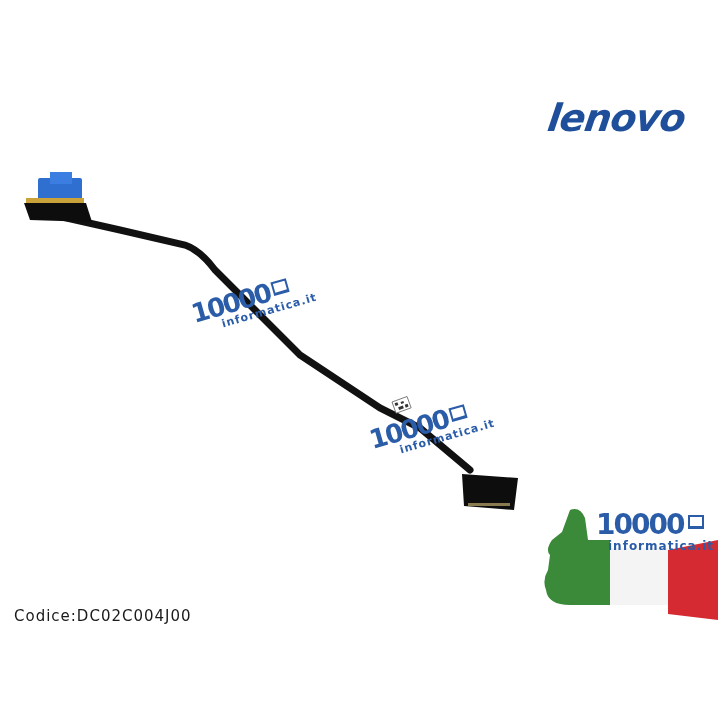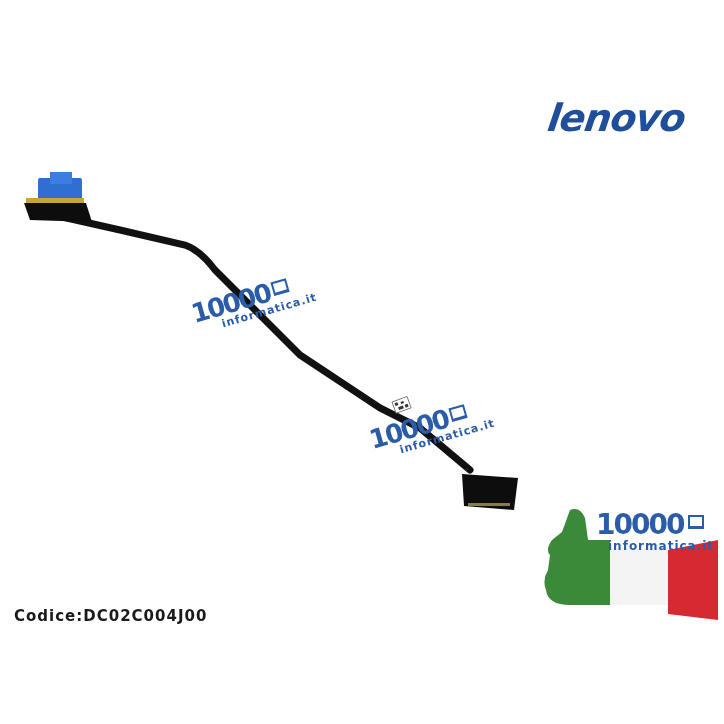--- a/index.html
+++ b/index.html
@@ -1,18 +1,18 @@
 <!DOCTYPE html>
 <html><head>
 <meta charset="utf-8">
 <style>
   html,body{margin:0;padding:0;background:#fff;}
   #stage{position:relative;width:724px;height:724px;overflow:hidden;background:#fff;font-family:"Liberation Sans",sans-serif;}
   .brand{position:absolute;left:548px;top:96px;font-family:"DejaVu Sans",sans-serif;font-weight:bold;font-style:italic;font-size:38px;letter-spacing:-1px;color:#1f4f9a;transform:skewX(-8deg);}
-  .code{position:absolute;left:14px;top:607px;font-family:"DejaVu Sans",sans-serif;font-weight:bold;font-size:15px;letter-spacing:1px;color:#1a1a1a;}
+  .code{position:absolute;left:14px;top:607px;font-family:"DejaVu Sans",sans-serif;font-weight:normal;font-size:15px;letter-spacing:1px;color:#1a1a1a;}
   .wm{position:absolute;color:#2a5ca8;transform-origin:left top;}
   .wm .num{font-family:"DejaVu Sans",sans-serif;font-weight:900;font-size:26px;letter-spacing:-2px;}
   .wm .site{font-family:"DejaVu Sans",sans-serif;font-weight:bold;font-size:11px;letter-spacing:1px;display:block;margin-left:26px;margin-top:-4px;}
   .wm .lap{display:inline-block;width:12px;height:9px;border:2px solid #2a5ca8;border-bottom-width:3px;margin-left:4px;vertical-align:4px;}
   .logo2{position:absolute;left:596px;top:508px;color:#2a5ca8;}
   .logo2 .num{font-family:"DejaVu Sans",sans-serif;font-weight:900;font-size:28px;letter-spacing:-2px;}
   .logo2 .site{display:block;font-family:"DejaVu Sans",sans-serif;font-weight:bold;font-size:12px;letter-spacing:1px;margin-left:12px;margin-top:-2px;}
   .logo2 .lap{display:inline-block;width:12px;height:9px;border:2px solid #2a5ca8;border-bottom-width:3px;margin-left:5px;vertical-align:5px;}
   svg{position:absolute;left:0;top:0;}
 </style>

